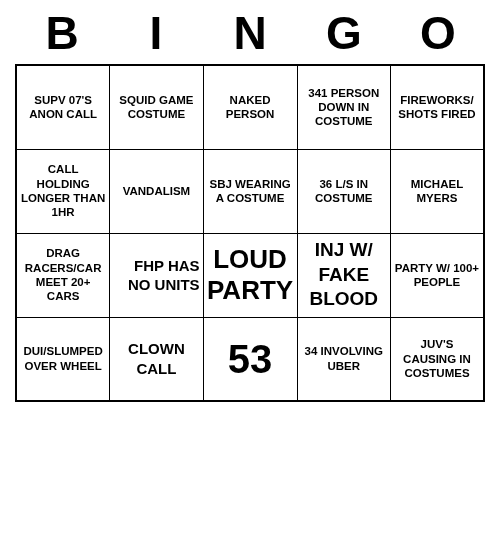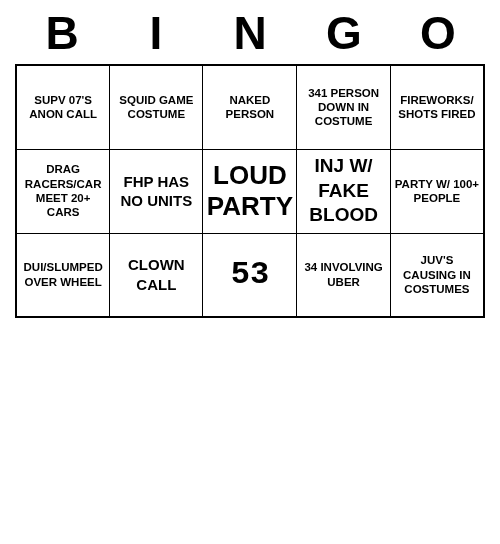--- a/index.html
+++ b/index.html
@@ -63,27 +63,34 @@
 <table id="bingo-grid">
   <tbody id="bingo-body">
       <tr>
         <td>SUPV 07'S ANON CALL</td>
         <td>SQUID GAME COSTUME</td>
         <td>NAKED PERSON</td>
         <td>341 PERSON DOWN IN COSTUME</td>
         <td>FIREWORKS/ SHOTS FIRED</td>
       </tr>
       <tr>
+        <td>CALL HOLDING LONGER THAN 1HR</td>
+        <td>VANDALISM</td>
+        <td>SBJ WEARING A COSTUME</td>
+        <td>36 L/S IN COSTUME</td>
+        <td>MICHAEL MYERS</td>
+      </tr>
+      <tr>
         <td>DRAG RACERS/CAR MEET 20+ CARS</td>
-        <td style="font-size: 15px; line-height: 1.3;">FHP HAS NO UNITS</td>
+        <td style="font-size: 15px; line-height: 1.3; text-align: right;">FHP HAS NO UNITS</td>
         <td style="font-size: 26px; line-height: 1.2;">LOUD PARTY</td>
         <td style="font-size: 19px; line-height: 1.3;">INJ W/ FAKE BLOOD</td>
         <td>PARTY W/ 100+ PEOPLE</td>
       </tr>
       <tr>
         <td>DUI/SLUMPED OVER WHEEL</td>
         <td style="font-size: 15px; line-height: 1.3; margin-top: 34px;">CLOWN CALL</td>
-        <td style="font-size: 32px; line-height: 1; font-family: Liberation Mono, monospace;">53</td>
+        <td style="font-size: 40px; line-height: 1;">53</td>
         <td>34 INVOLVING UBER</td>
         <td>JUV'S CAUSING IN COSTUMES</td>
       </tr>
     </tbody>
 </table>
 
 </body></html>

